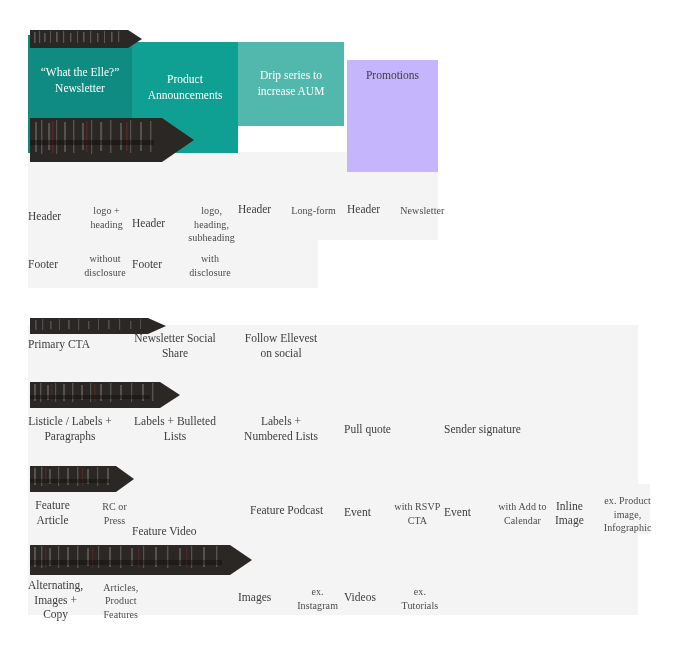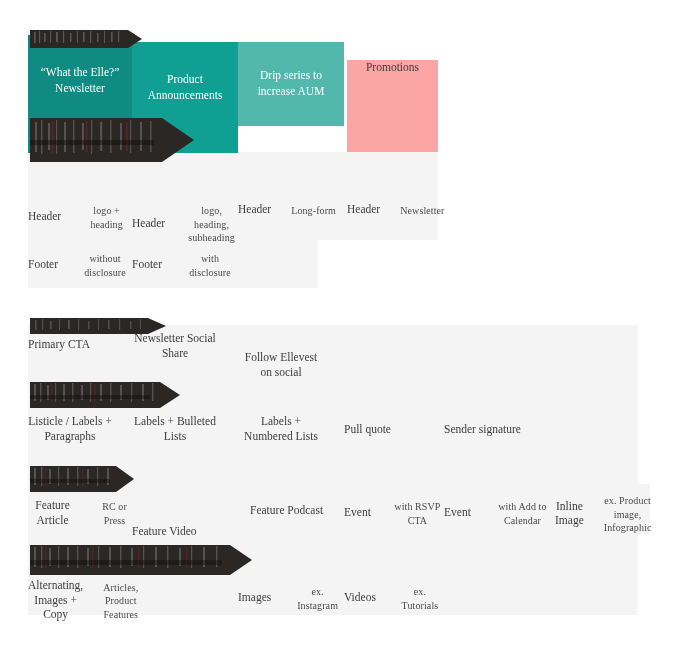--- a/index.html
+++ b/index.html
@@ -91,21 +91,21 @@
   </div>
 
   <div class="funnel-block" style="left:132px; top:42px; width:106px; height:111px; background:#10a093; color:#ffffff;">
     <span class="fb-label">Product Announcements</span>
   </div>
 
   <div class="funnel-block" style="left:238px; top:42px; width:106px; height:84px; background:#52b8ae; color:#ffffff; padding-top:26px;">
     <span class="fb-label">Drip series to increase AUM</span>
   </div>
 
-  <div class="funnel-block" style="left:347px; top:60px; width:91px; height:92px; background:#fca5a5; color:#3d3d3d; padding-top:0;">
+  <div class="funnel-block" style="left:347px; top:60px; width:91px; height:112px; background:#c4b5fd; color:#3d3d3d; padding-top:8px;">
     <span class="fb-label">Promotions</span>
   </div>
 
   <div class="redact-wrap" style="left:30px; top:30px; width:112px; height:18px;">
     <svg width="112" height="18" viewBox="0 0 112 18">
       <path d="M0,0 L98,0 L112,9 L98,18 L0,18 Z" fill="#2b2724"></path>
       <g opacity="0.22" fill="#ffffff">
         <rect x="4" y="2" width="1.6" height="11"></rect>
         <rect x="9" y="1" width="1.2" height="12"></rect>
         <rect x="14" y="3" width="1.6" height="9"></rect>
@@ -290,21 +290,21 @@
   </div>
 
   <div class="cell" style="left:28px; top:337px; width:104px;">
     <span class="c-title">Primary CTA</span>
     <span class="c-sub"></span>
   </div>
   <div class="cell" style="left:132px; top:331px; width:106px;">
     <span class="c-title">Newsletter Social Share</span>
     <span class="c-sub"></span>
   </div>
-  <div class="cell" style="left:238px; top:350px; width:106px;">
+  <div class="cell" style="left:238px; top:331px; width:106px;">
     <span class="c-title">Follow Ellevest on social</span>
     <span class="c-sub"></span>
   </div>
 
   <div class="cell" style="left:28px; top:414px; width:104px;">
     <span class="c-title">Listicle / Labels + Paragraphs</span>
     <span class="c-sub"></span>
   </div>
   <div class="cell" style="left:132px; top:414px; width:106px;">
     <span class="c-title">Labels + Bulleted Lists</span>

